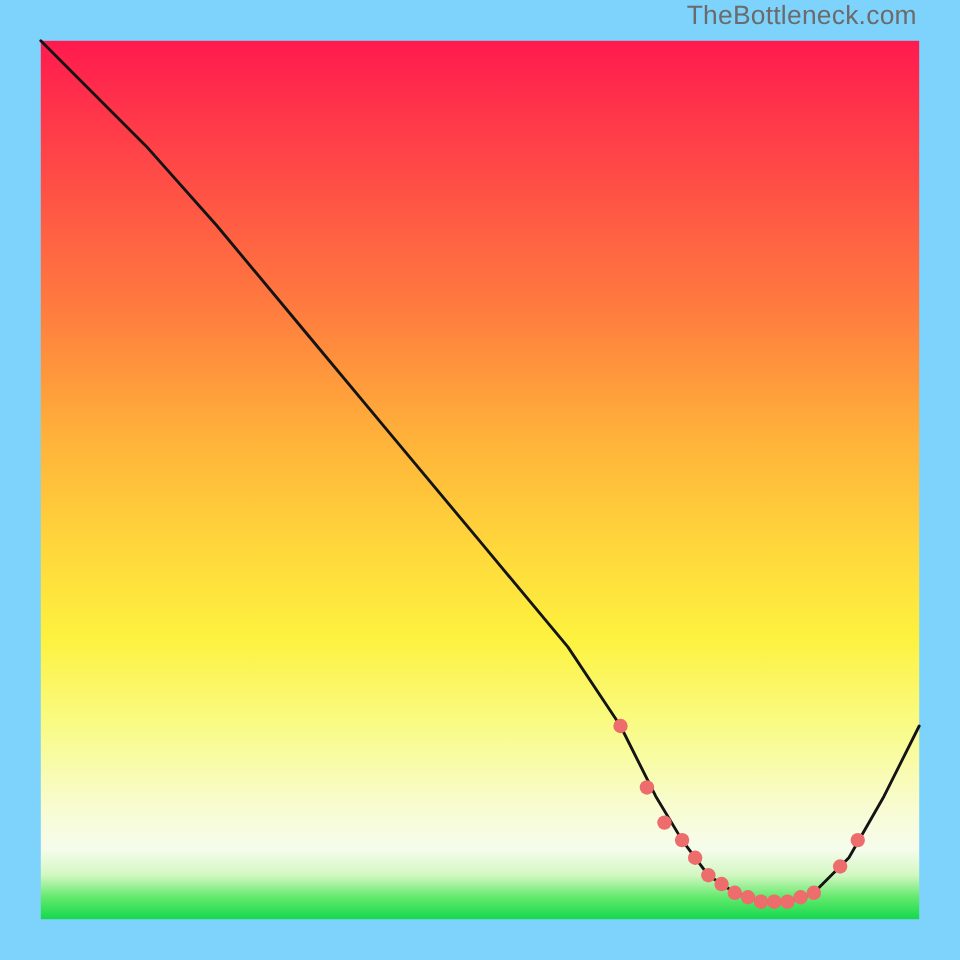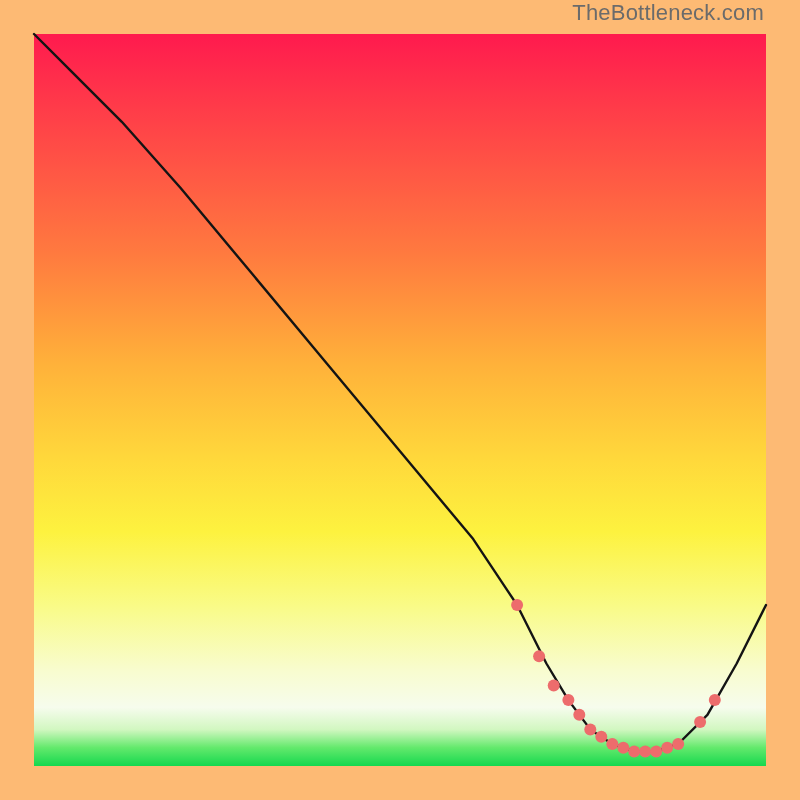--- a/index.html
+++ b/index.html
@@ -8,21 +8,21 @@
     width: 800px;
     height: 800px;
     background: #000;
     overflow: hidden;
     font-family: Arial, Helvetica, sans-serif;
   }
   .frame {
     position: relative;
     width: 800px;
     height: 800px;
-    background: #fdba74;
+    background: #7dd3fc;
   }
   .plot-area {
     position: absolute;
     left: 34px;
     top: 34px;
     width: 732px;
     height: 732px;
     
     background: linear-gradient(
       to bottom,

